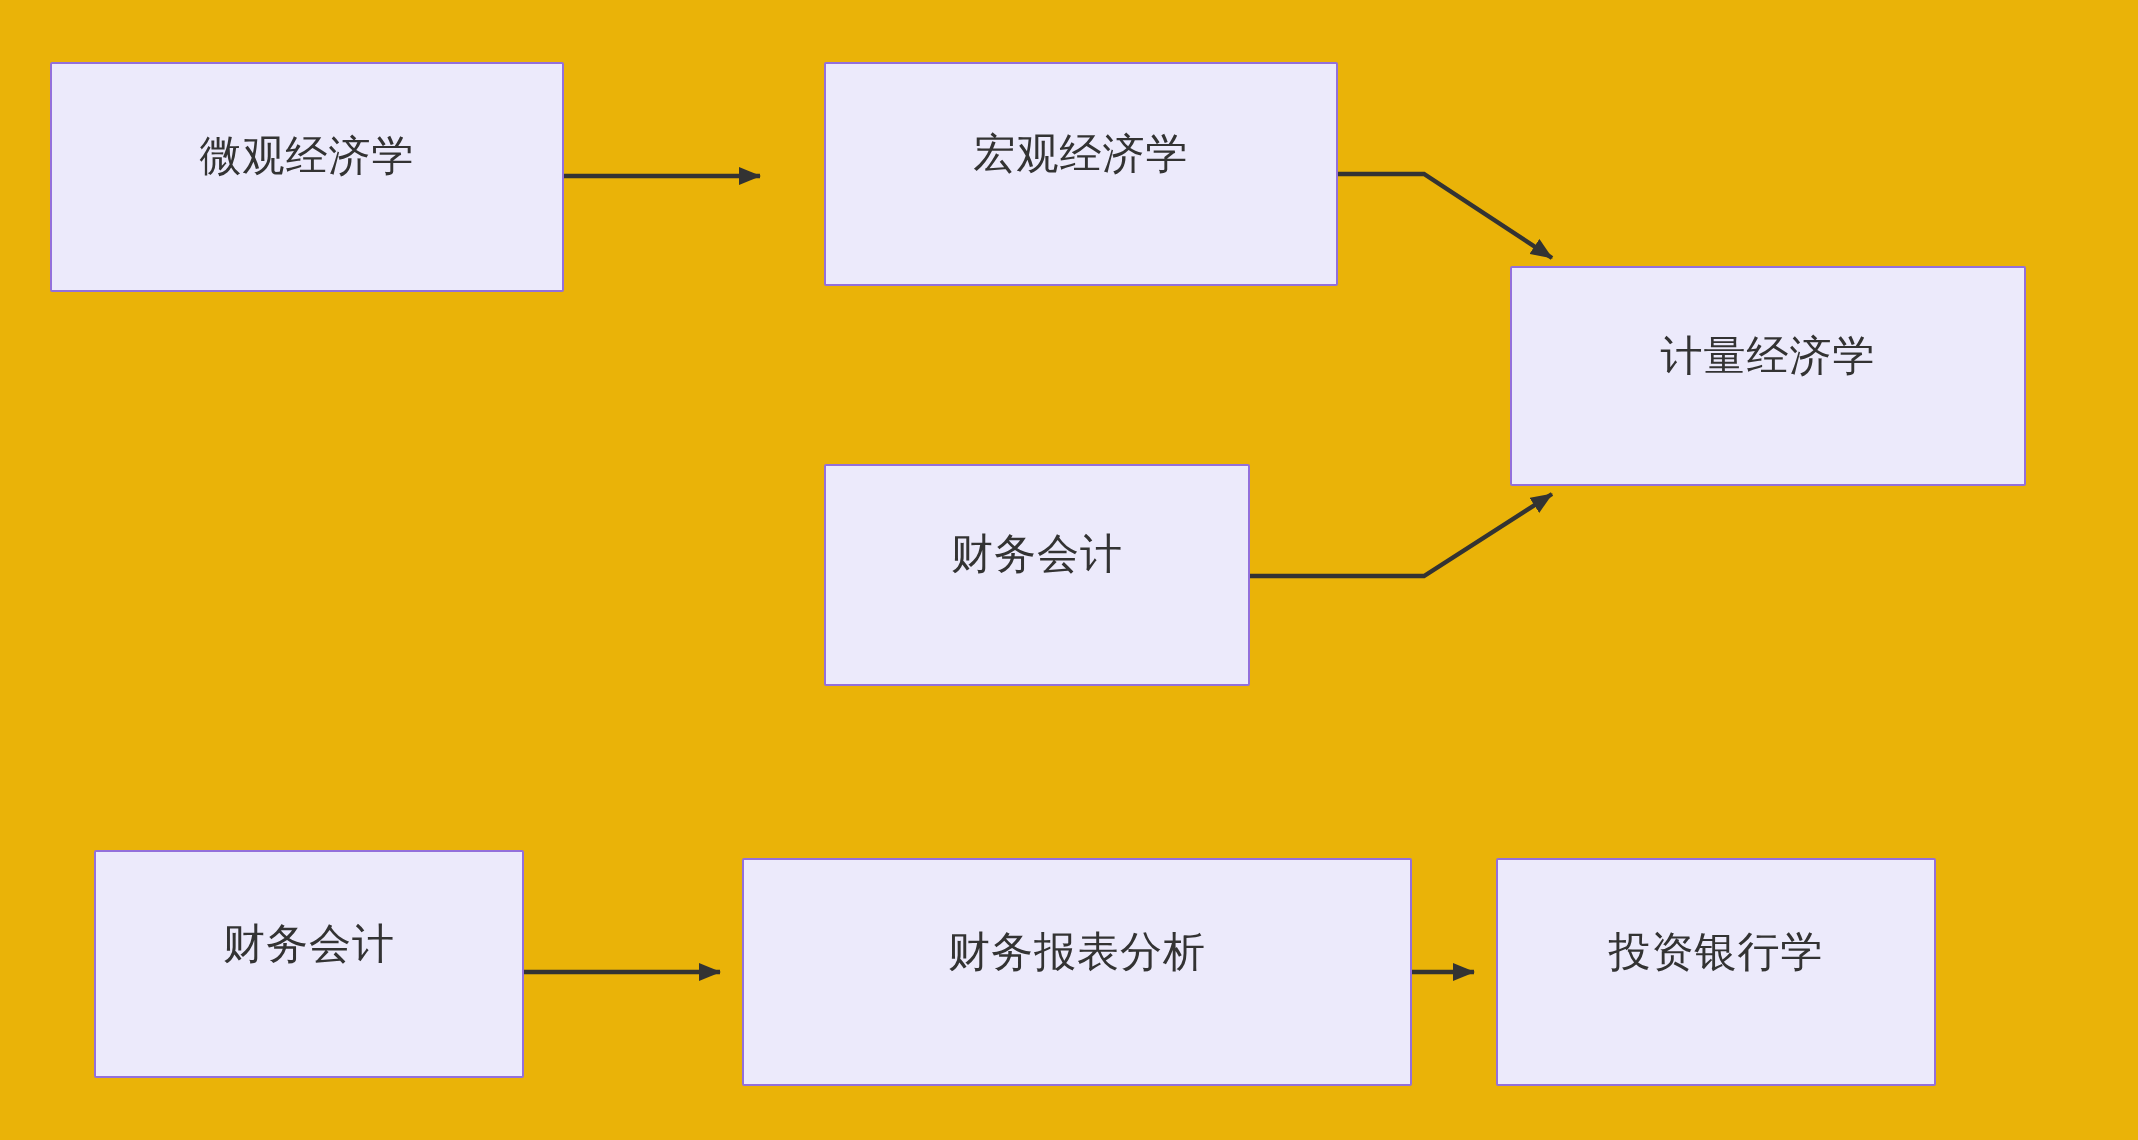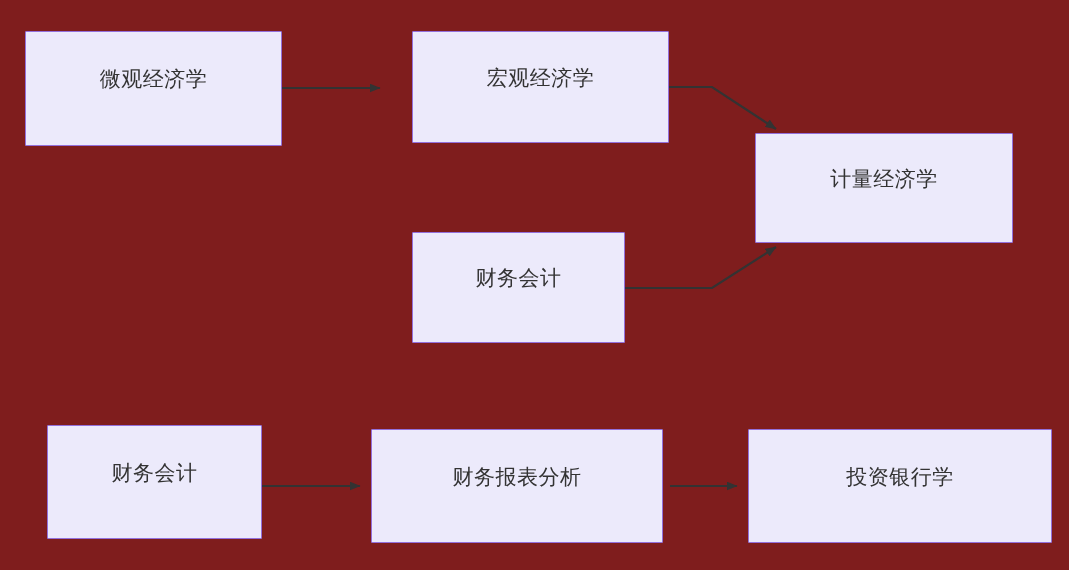--- a/index.html
+++ b/index.html
@@ -8,21 +8,21 @@
     padding: 0;
     background: #ffffff;
   }
   body {
     font-family: "Liberation Sans", "DejaVu Sans", sans-serif;
   }
   #diagram-canvas {
     position: relative;
     width: 1069px;
     height: 570px;
-    background: #7f1d1d;
+    background: #eab308;
     overflow: hidden;
   }
   #edge-layer {
     position: absolute;
     left: 0;
     top: 0;
     width: 1069px;
     height: 570px;
     pointer-events: none;
   }
@@ -77,21 +77,21 @@
       </div>
       <div class="node" style="left: 755px; top: 133px; width: 258px; height: 110px; background: rgb(236, 234, 251); border-color: rgb(147, 112, 219);">
         <div class="node-label" style="color: rgb(51, 51, 51);">计量经济学</div>
       </div>
       <div class="node" style="left: 412px; top: 232px; width: 213px; height: 111px; background: rgb(236, 234, 251); border-color: rgb(147, 112, 219);">
         <div class="node-label" style="color: rgb(51, 51, 51);">财务会计</div>
       </div>
       <div class="node" style="left: 47px; top: 425px; width: 215px; height: 114px; background: rgb(236, 234, 251); border-color: rgb(147, 112, 219);">
         <div class="node-label" style="color: rgb(51, 51, 51);">财务会计</div>
       </div>
-      <div class="node" style="left: 371px; top: 429px; width: 292px; height: 114px; background: rgb(236, 234, 251); border-color: rgb(147, 112, 219);">
+      <div class="node" style="left: 371px; top: 429px; width: 335px; height: 114px; background: rgb(236, 234, 251); border-color: rgb(147, 112, 219);">
         <div class="node-label" style="color: rgb(51, 51, 51);">财务报表分析</div>
       </div>
-      <div class="node" style="left: 748px; top: 429px; width: 304px; height: 114px; background: rgb(236, 234, 251); border-color: rgb(147, 112, 219);">
+      <div class="node" style="left: 748px; top: 429px; width: 220px; height: 114px; background: rgb(236, 234, 251); border-color: rgb(147, 112, 219);">
         <div class="node-label" style="color: rgb(51, 51, 51);">投资银行学</div>
       </div>
     </div>
 
 </div>
 
 </body></html>

